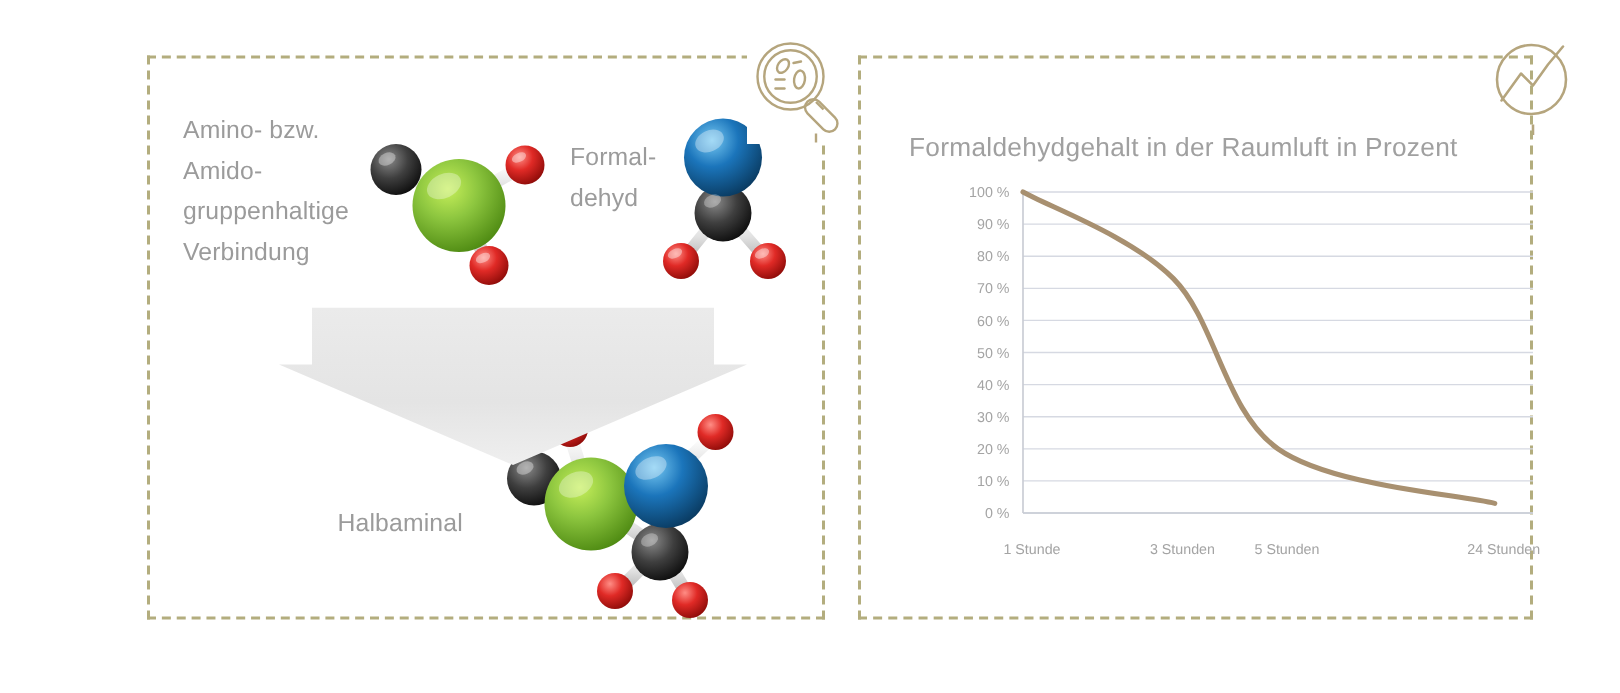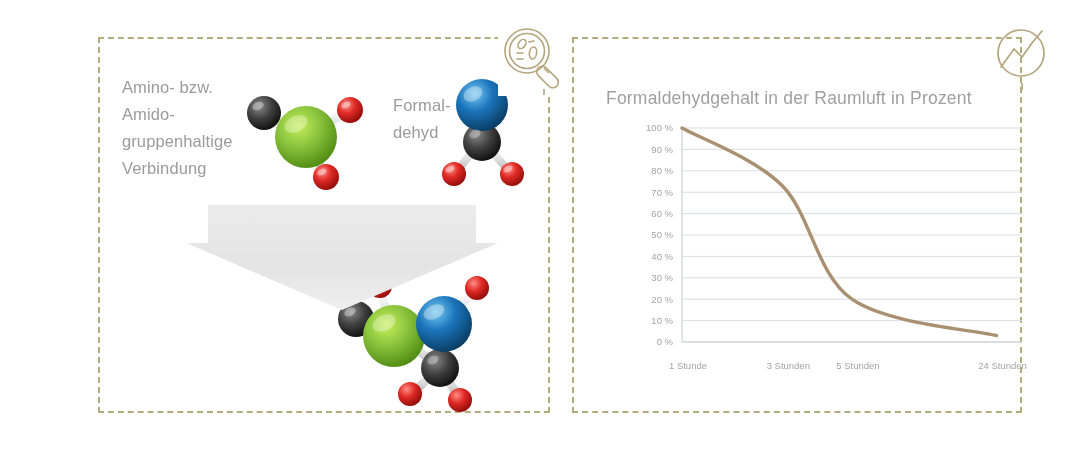--- a/index.html
+++ b/index.html
@@ -34,21 +34,21 @@
   .label-text {
     position: absolute;
     color: #9b9b9b;
     font-size: 16.5px;
     line-height: 27px;
     font-weight: 400;
     letter-spacing: .1px;
     white-space: pre-line;
   }
   #txt-amino { left: 122px; top: 74px; width: 170px; }
-  #txt-formaldehyd { left: 380px; top: 92px; width: 95px; margin-left: 13px; }
+  #txt-formaldehyd { left: 380px; top: 92px; width: 95px; }
   #txt-halbaminal { left: 225px; top: 336px; width: 160px; }
 
   
   #arrow-down {
     position: absolute;
     left: 186px; top: 205px;
     width: 312px; height: 105px;
   }
   #arrow-down svg { display: block; width: 100%; height: 100%; }
 
@@ -95,20 +95,21 @@
   <div class="panel" id="panel-left"></div>
 
   <div class="label-text" id="txt-amino">Amino- bzw.
 Amido-
 gruppenhaltige
 Verbindung</div>
 
   <div class="label-text" id="txt-formaldehyd">Formal-
 dehyd</div>
 
+  <div class="label-text" id="txt-halbaminal">Halbaminal</div>
 
   <div class="molecule" id="mol-amino">
     <svg viewBox="0 0 150 115">
       <defs>
         <radialGradient id="gGreen" cx="38%" cy="32%" r="72%">
           <stop offset="0%" stop-color="#c6ef5a"></stop>
           <stop offset="45%" stop-color="#8dc63f"></stop>
           <stop offset="100%" stop-color="#4e8a12"></stop>
         </radialGradient>
         <radialGradient id="gBlack" cx="36%" cy="30%" r="75%">

